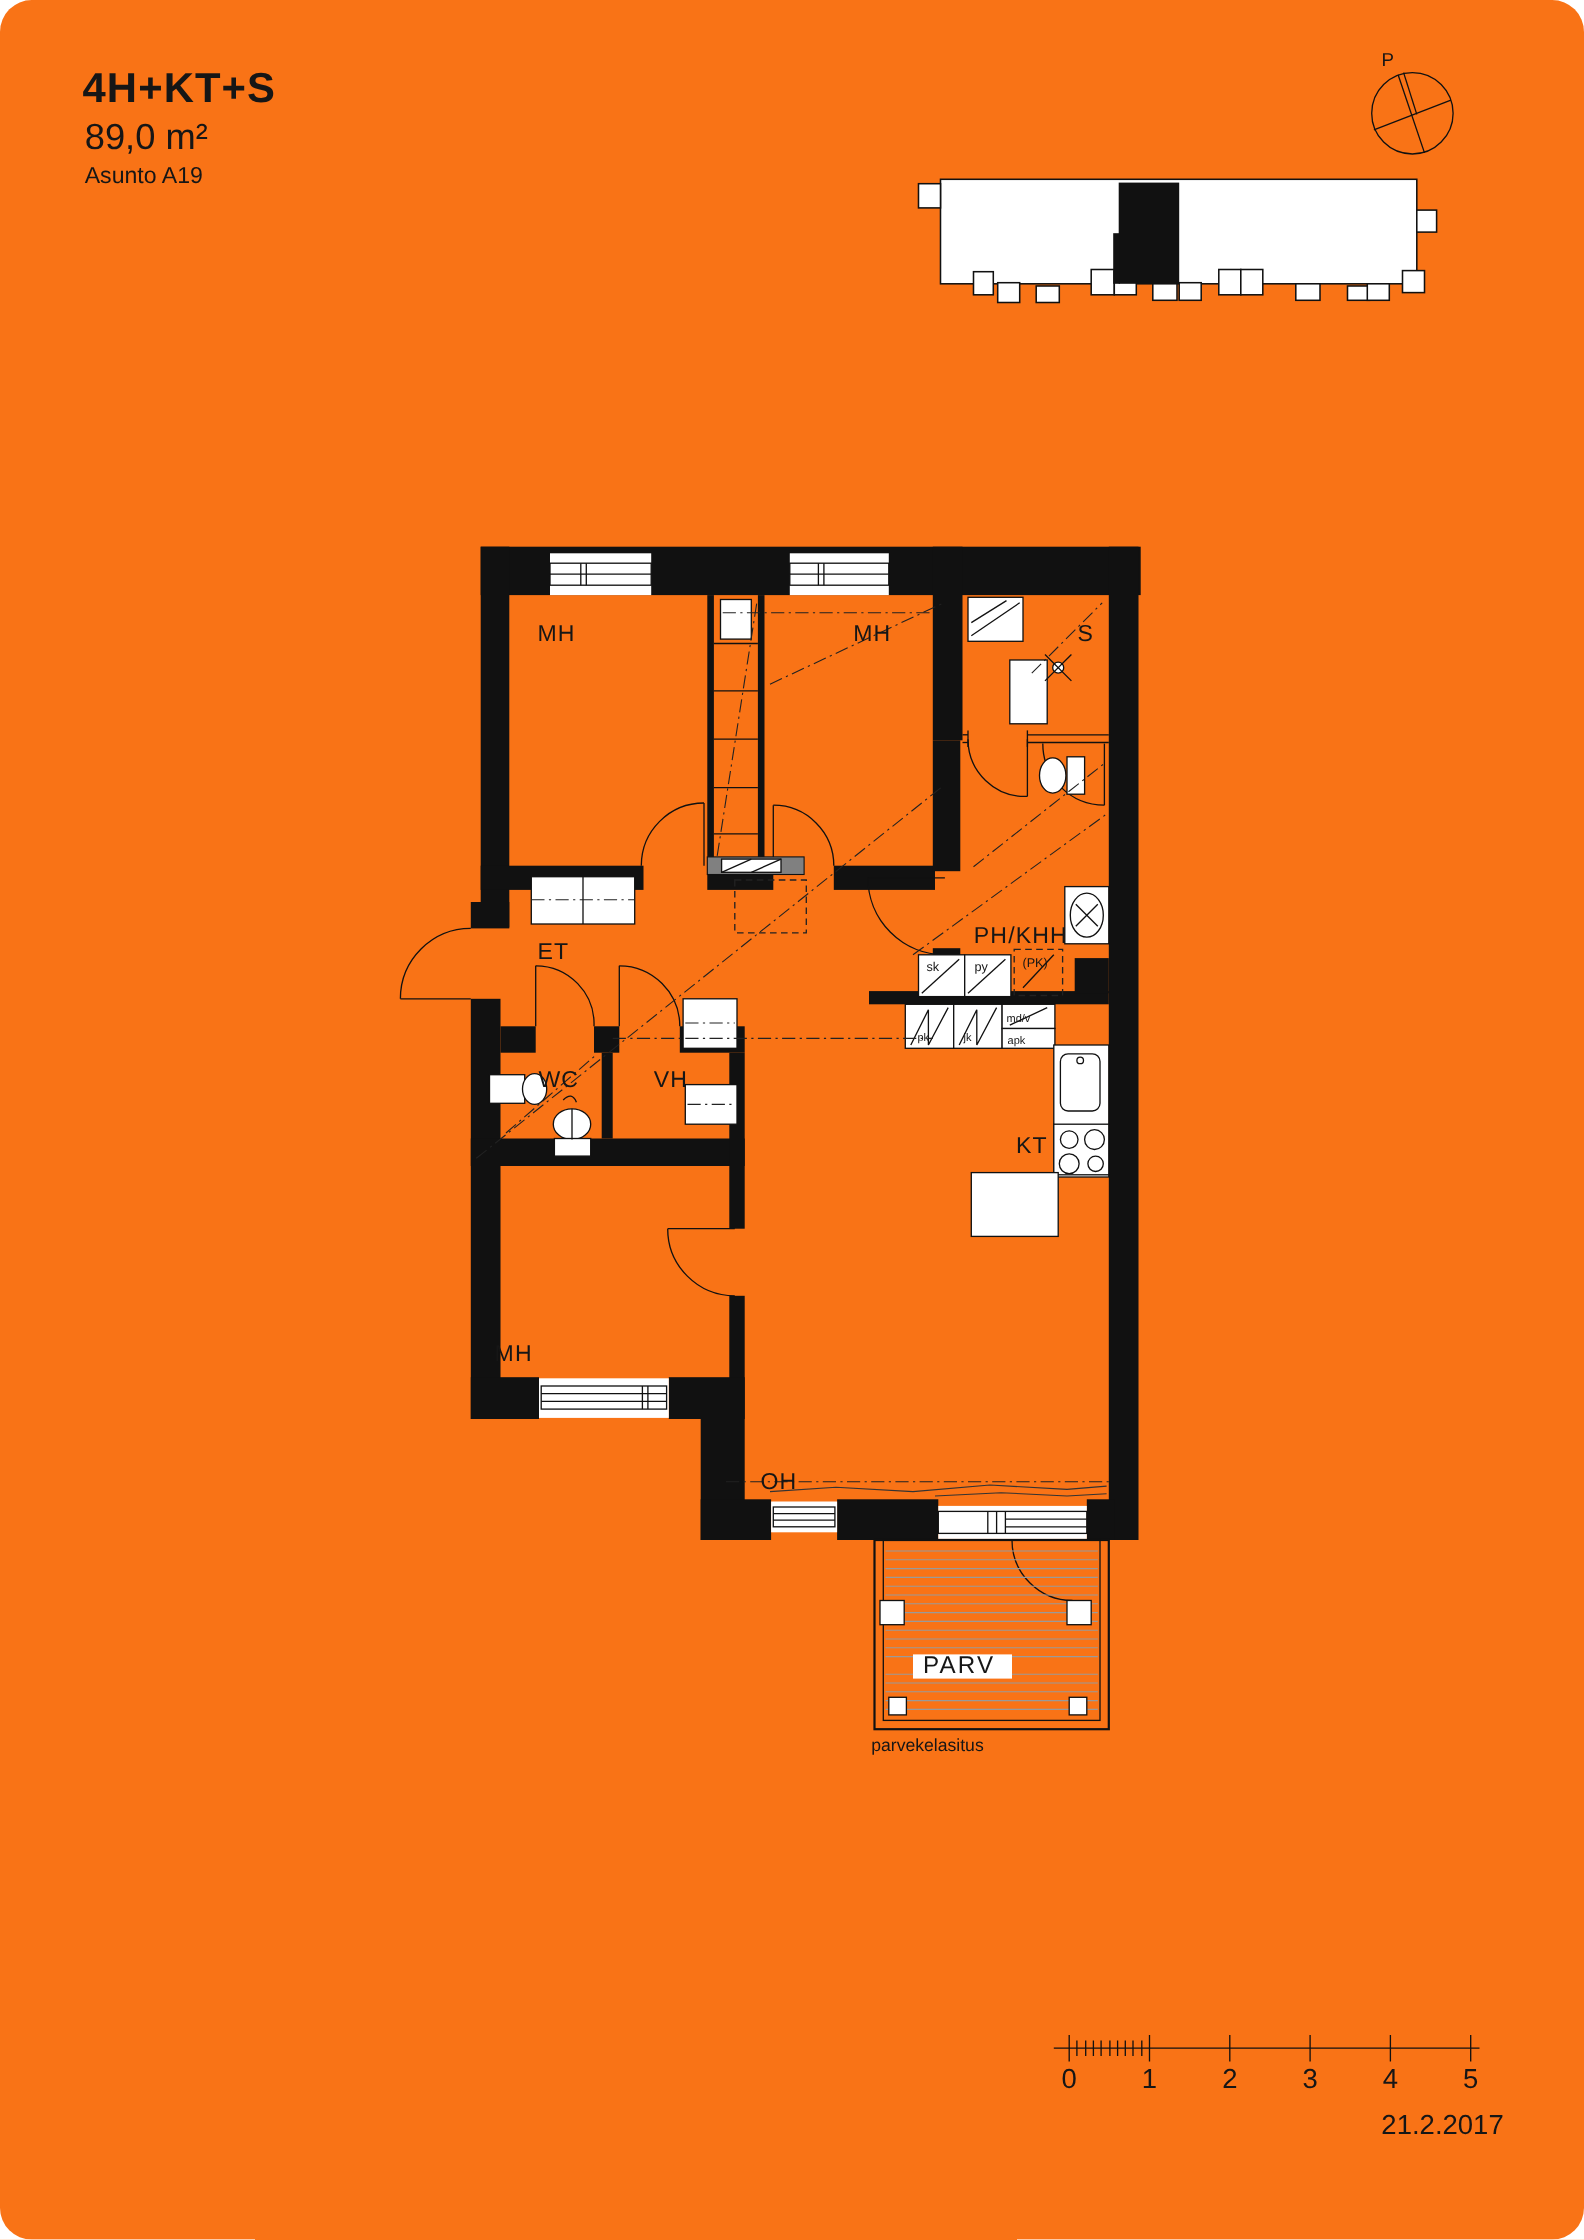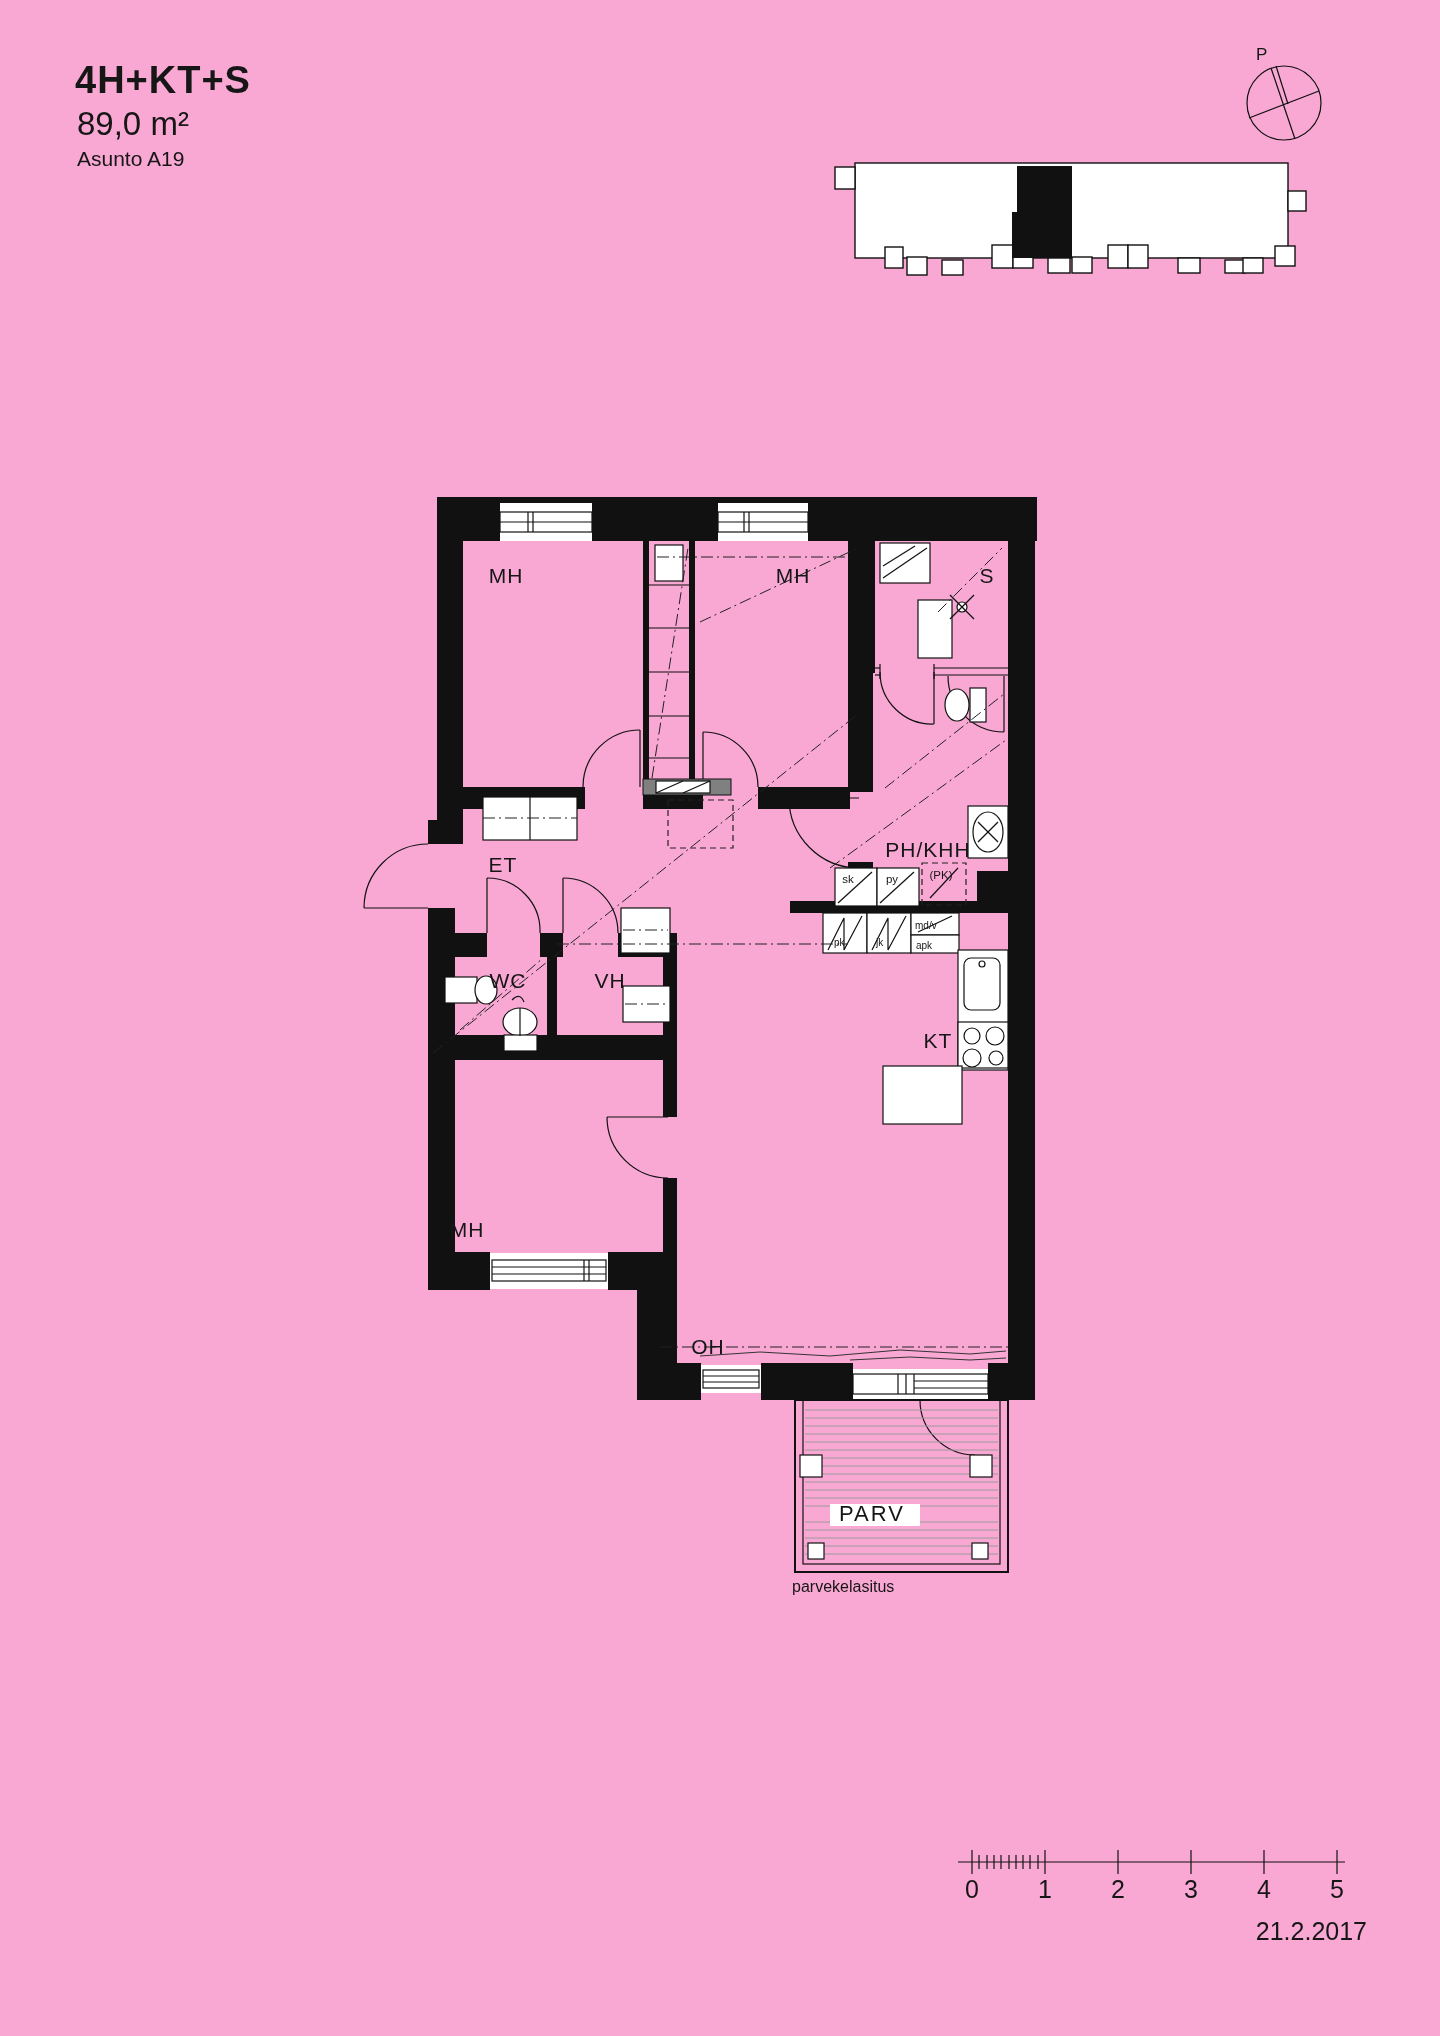--- a/index.html
+++ b/index.html
@@ -1,17 +1,17 @@
 <!DOCTYPE html>
 <html><head>
 <meta charset="utf-8">
 <style>
   html,body{margin:0;padding:0;background:#ffffff;}
-  .canvas{position:relative;width:1440px;height:2036px;background:#f9a8d4;overflow:hidden;
-          font-family:"Liberation Sans","DejaVu Sans",sans-serif;}
+  .canvas{position:relative;width:1440px;height:2036px;background:#f97316;overflow:hidden;
+          font-family:"Liberation Sans","DejaVu Sans",sans-serif;border-radius:29px;}
   svg{position:absolute;inset:0;}
   svg text{fill:#161616;font-family:"Liberation Sans","DejaVu Sans",sans-serif;}
   .t-title{font-size:38px;font-weight:bold;letter-spacing:1px;}
   .t-area{font-size:33px;}
   .t-sub{font-size:21px;}
   .t-room{font-size:21px;letter-spacing:1px;}
   .t-room-big{font-size:22px;letter-spacing:2px;}
   .t-small{font-size:11.5px;}
   .t-tiny{font-size:10px;}
   .t-note{font-size:16px;}

